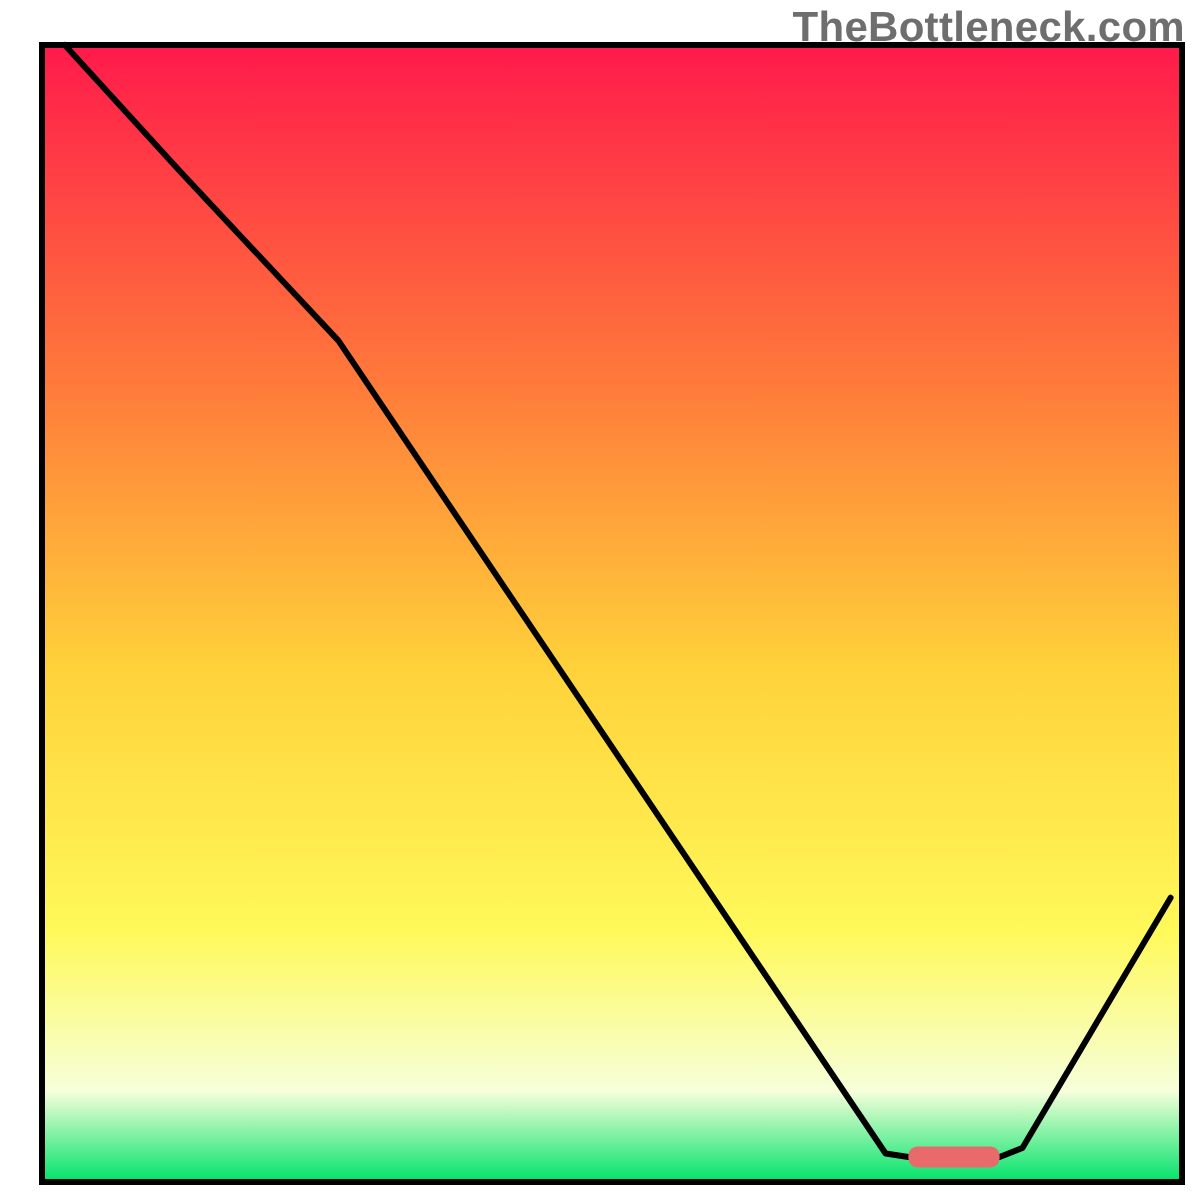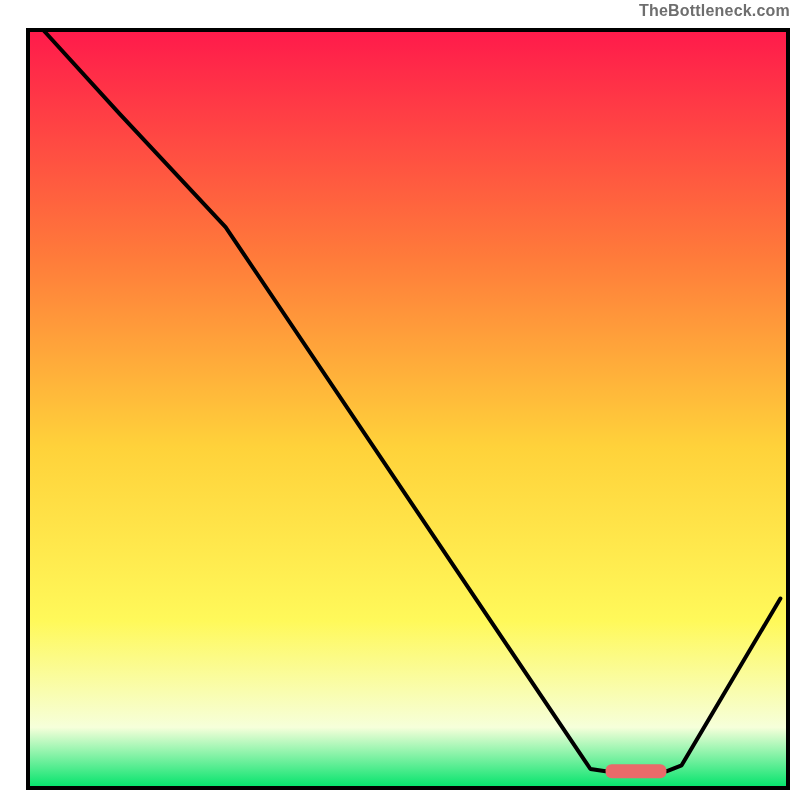--- a/index.html
+++ b/index.html
@@ -12,21 +12,21 @@
   }
   .container {
     position: relative;
     width: 800px;
     height: 800px;
   }
   .watermark {
     position: absolute;
     top: 2px;
     right: 10px;
-    font-size: 16px;
+    font-size: 28px;
     font-weight: bold;
     color: #6e6e6e;
     letter-spacing: 0.2px;
   }
   svg.plot {
     position: absolute;
     left: 0;
     top: 0;
   }
 </style>

